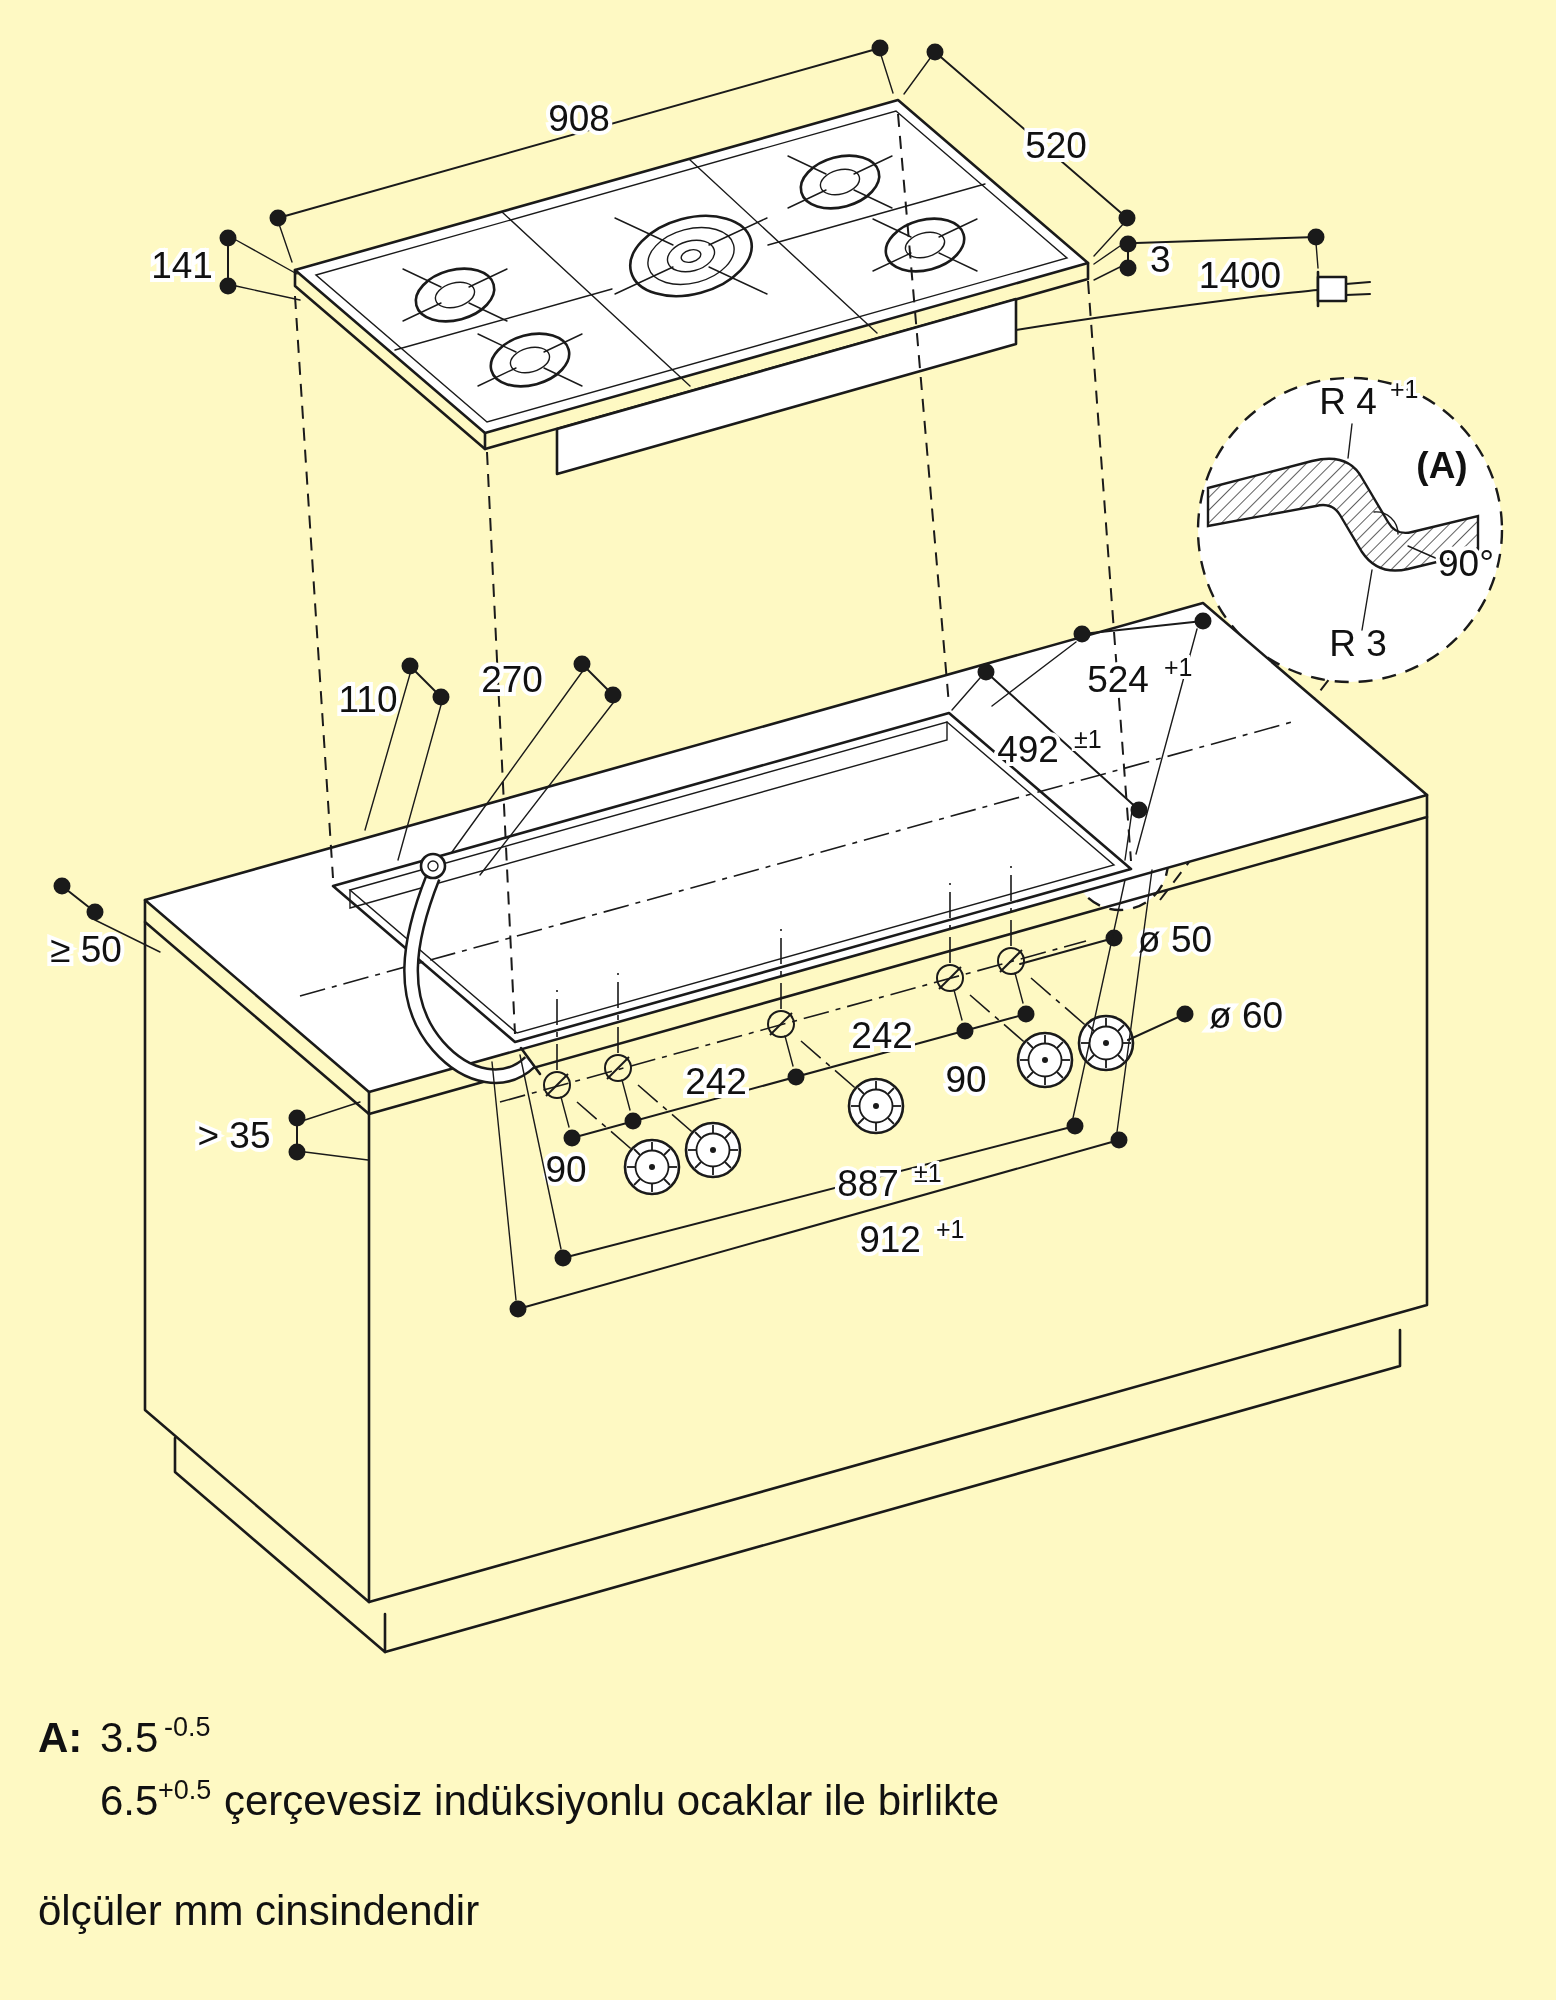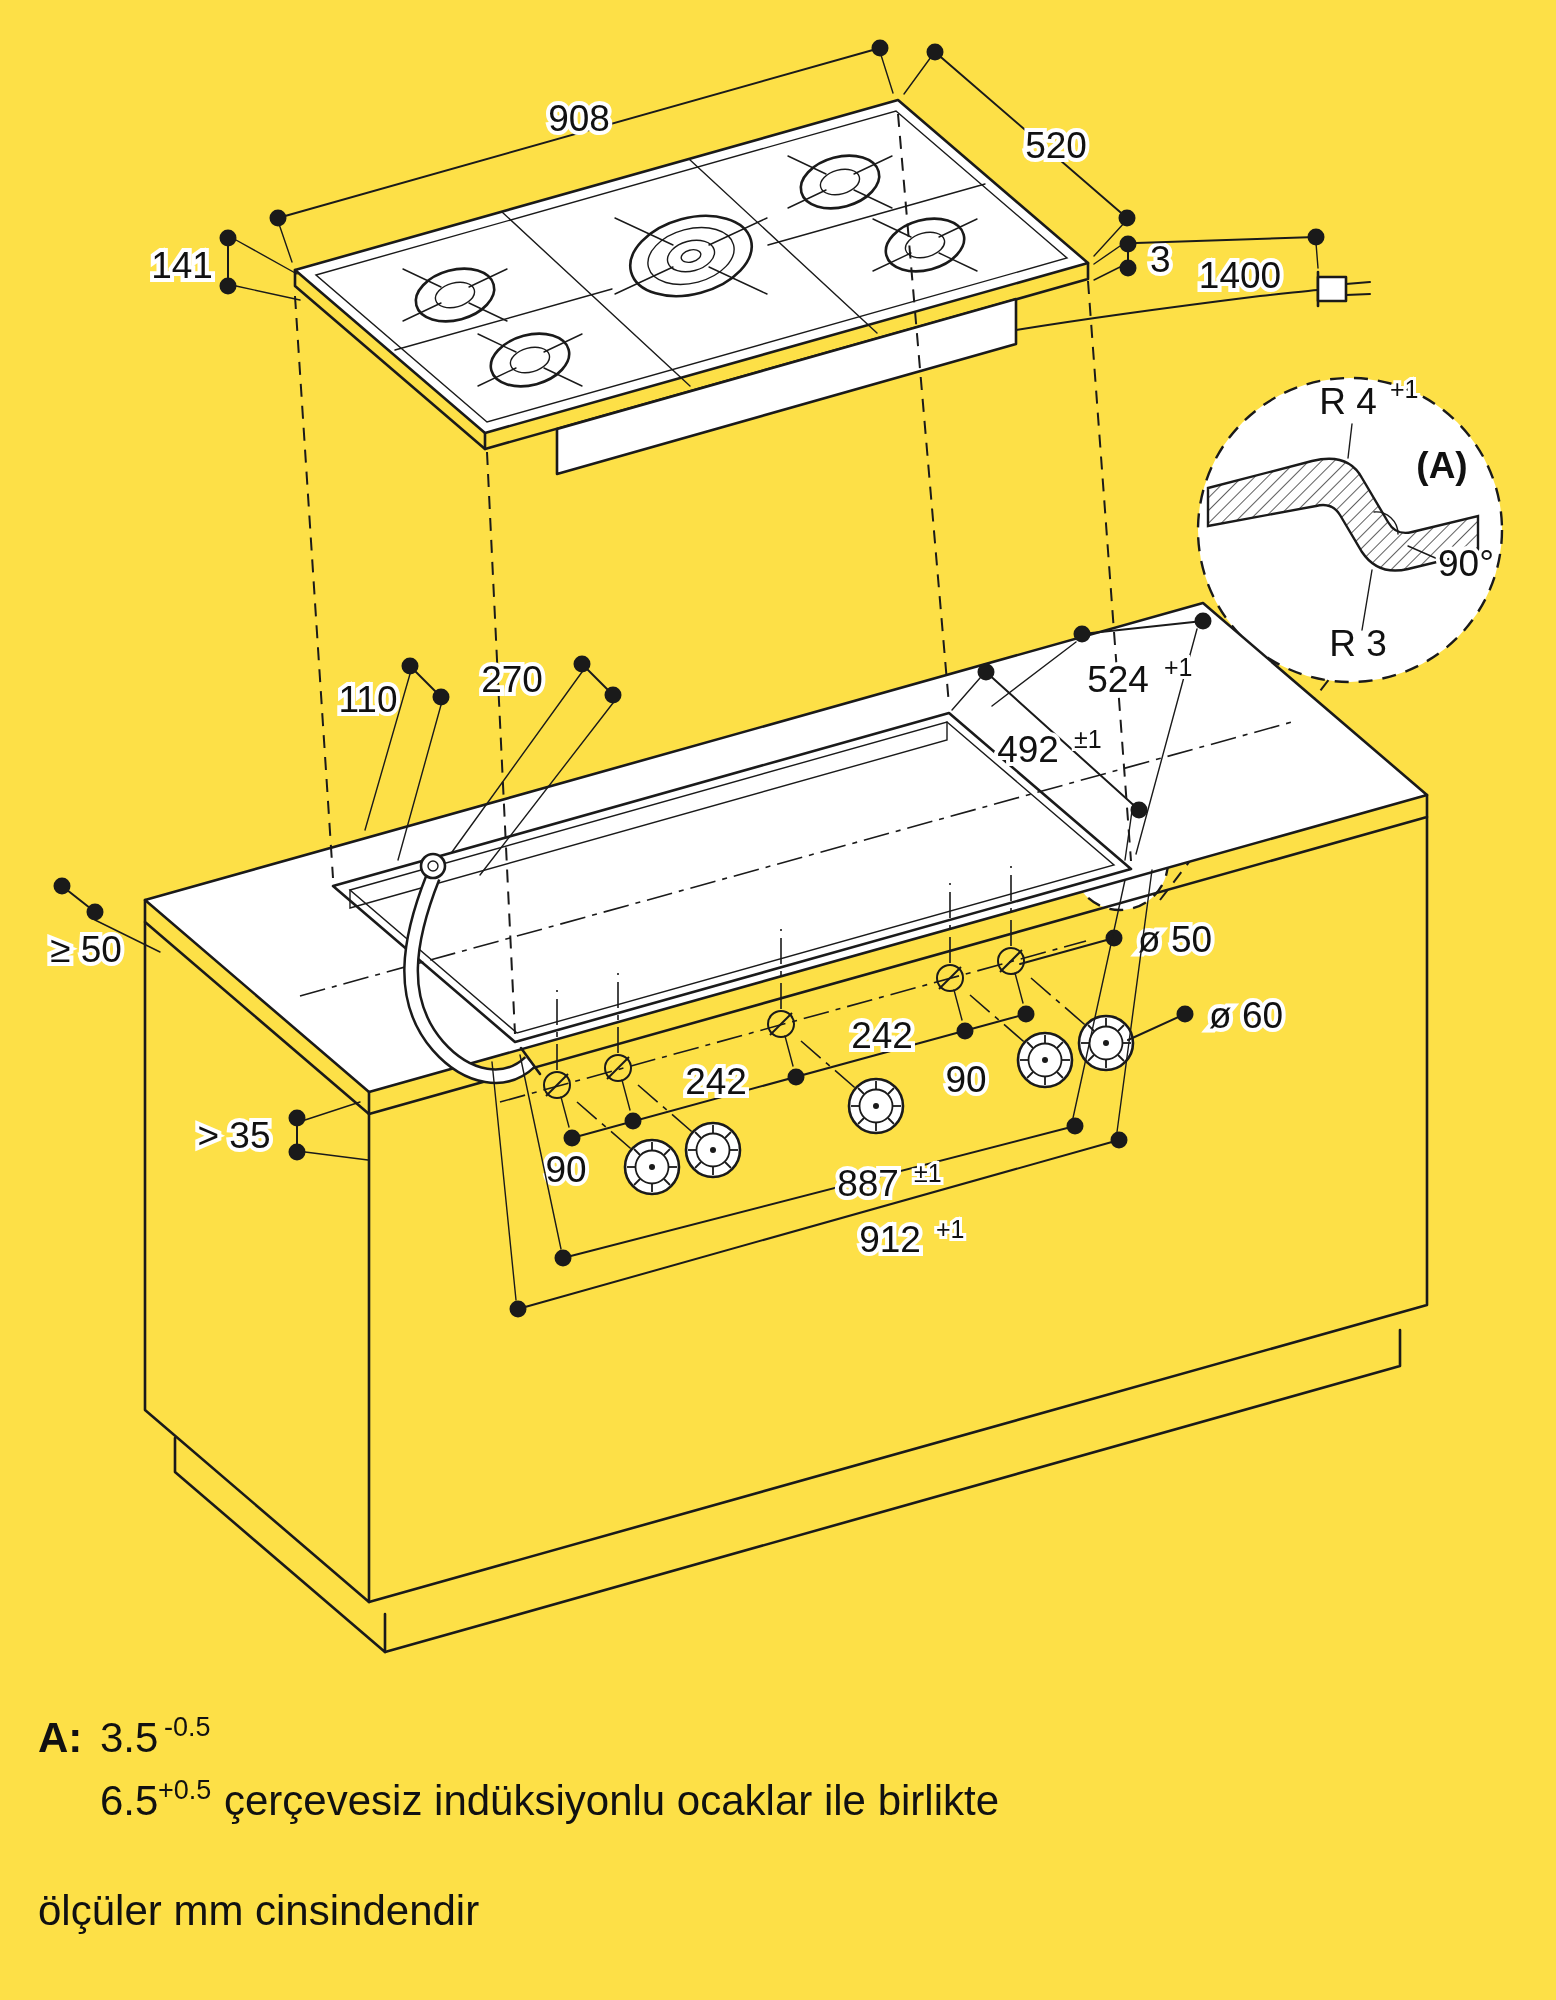--- a/index.html
+++ b/index.html
@@ -1,16 +1,16 @@
 <!DOCTYPE html>
 <html><head>
 <meta charset="utf-8">
 <style>
   html,body{margin:0;padding:0;background:#ffffff;}
-  .canvas{position:relative;width:1556px;height:2000px;background:#fde047;overflow:hidden;
+  .canvas{position:relative;width:1556px;height:2000px;background:#fef9c3;overflow:hidden;
           font-family:"Liberation Sans", sans-serif;}
   svg{display:block;}
   .ol   {fill:none;stroke:#1a1a1a;stroke-width:2.6;stroke-linejoin:round;stroke-linecap:round;}
   .olw  {fill:#ffffff;stroke:#1a1a1a;stroke-width:2.6;stroke-linejoin:round;}
   .thin {fill:none;stroke:#1a1a1a;stroke-width:1.4;stroke-linecap:round;}
   .dim  {fill:none;stroke:#1a1a1a;stroke-width:2;stroke-linecap:round;}
   .dash {fill:none;stroke:#1a1a1a;stroke-width:2;stroke-dasharray:13 9;}
   .dashf{fill:#ffffff;stroke:#1a1a1a;stroke-width:2.4;stroke-dasharray:14 10;}
   .ddot {fill:none;stroke:#1a1a1a;stroke-width:1.6;stroke-dasharray:26 7 5 7;}
   .dot  {fill:#1a1a1a;stroke:none;}

